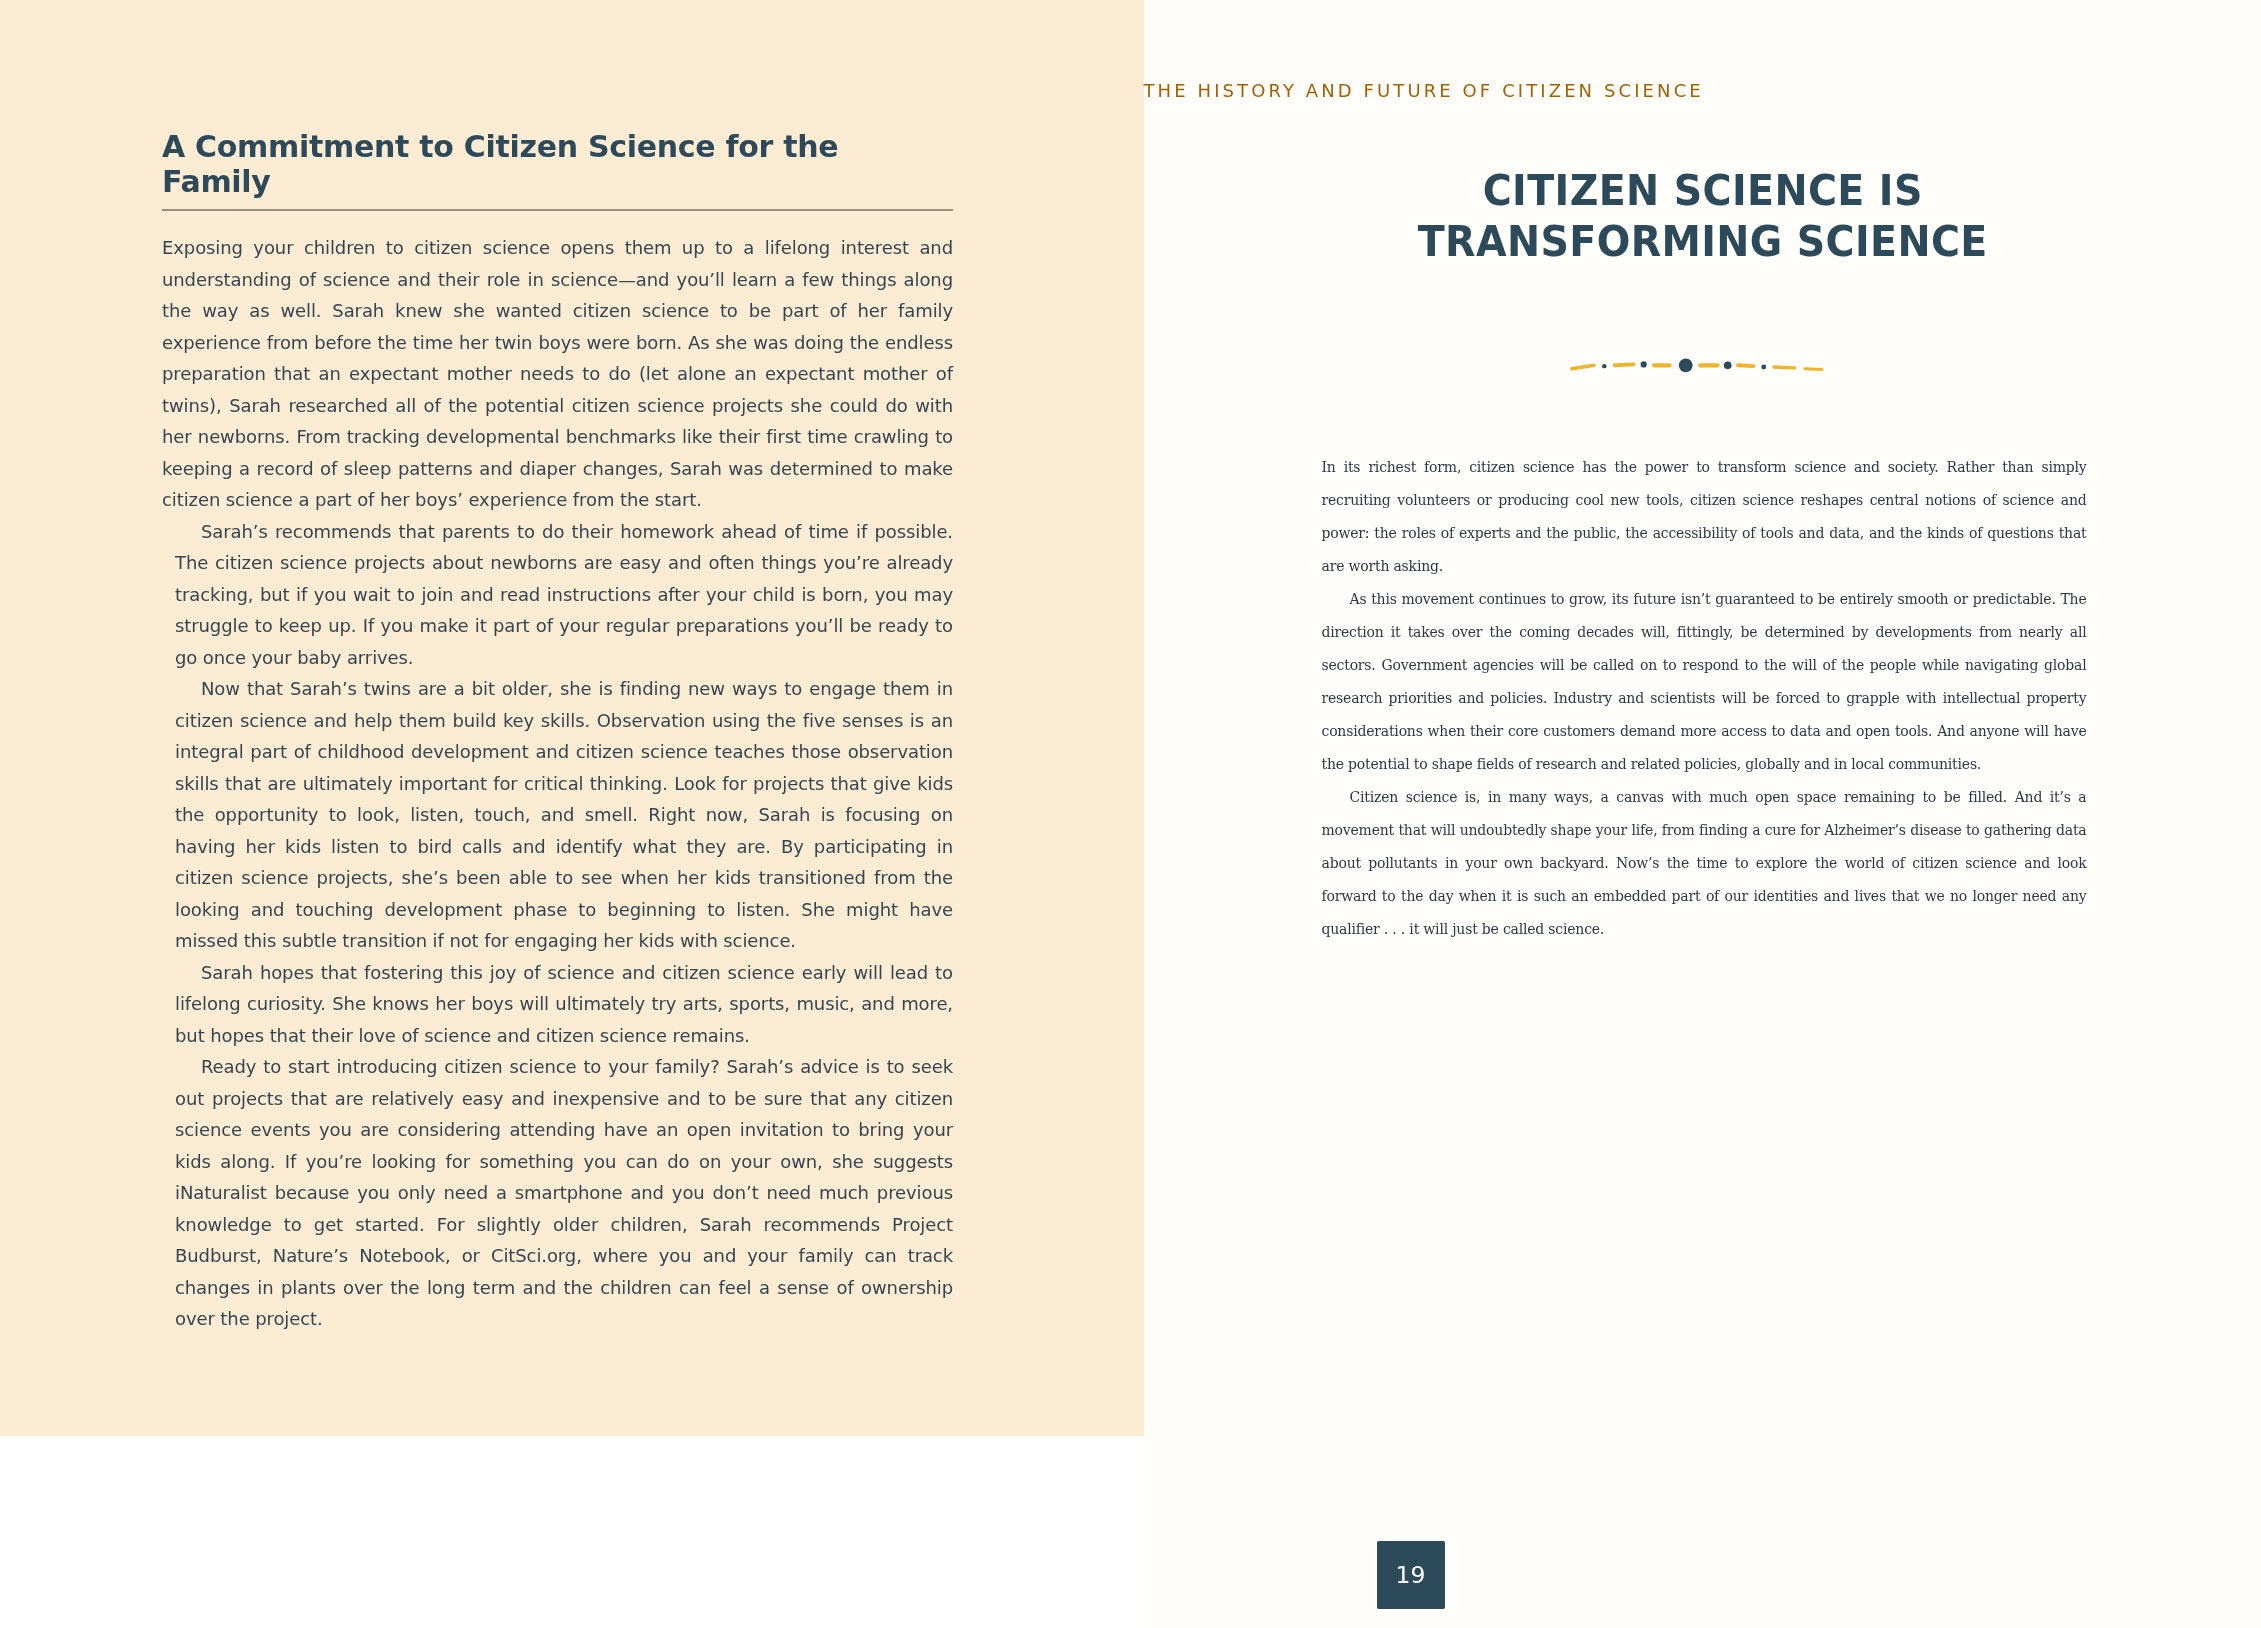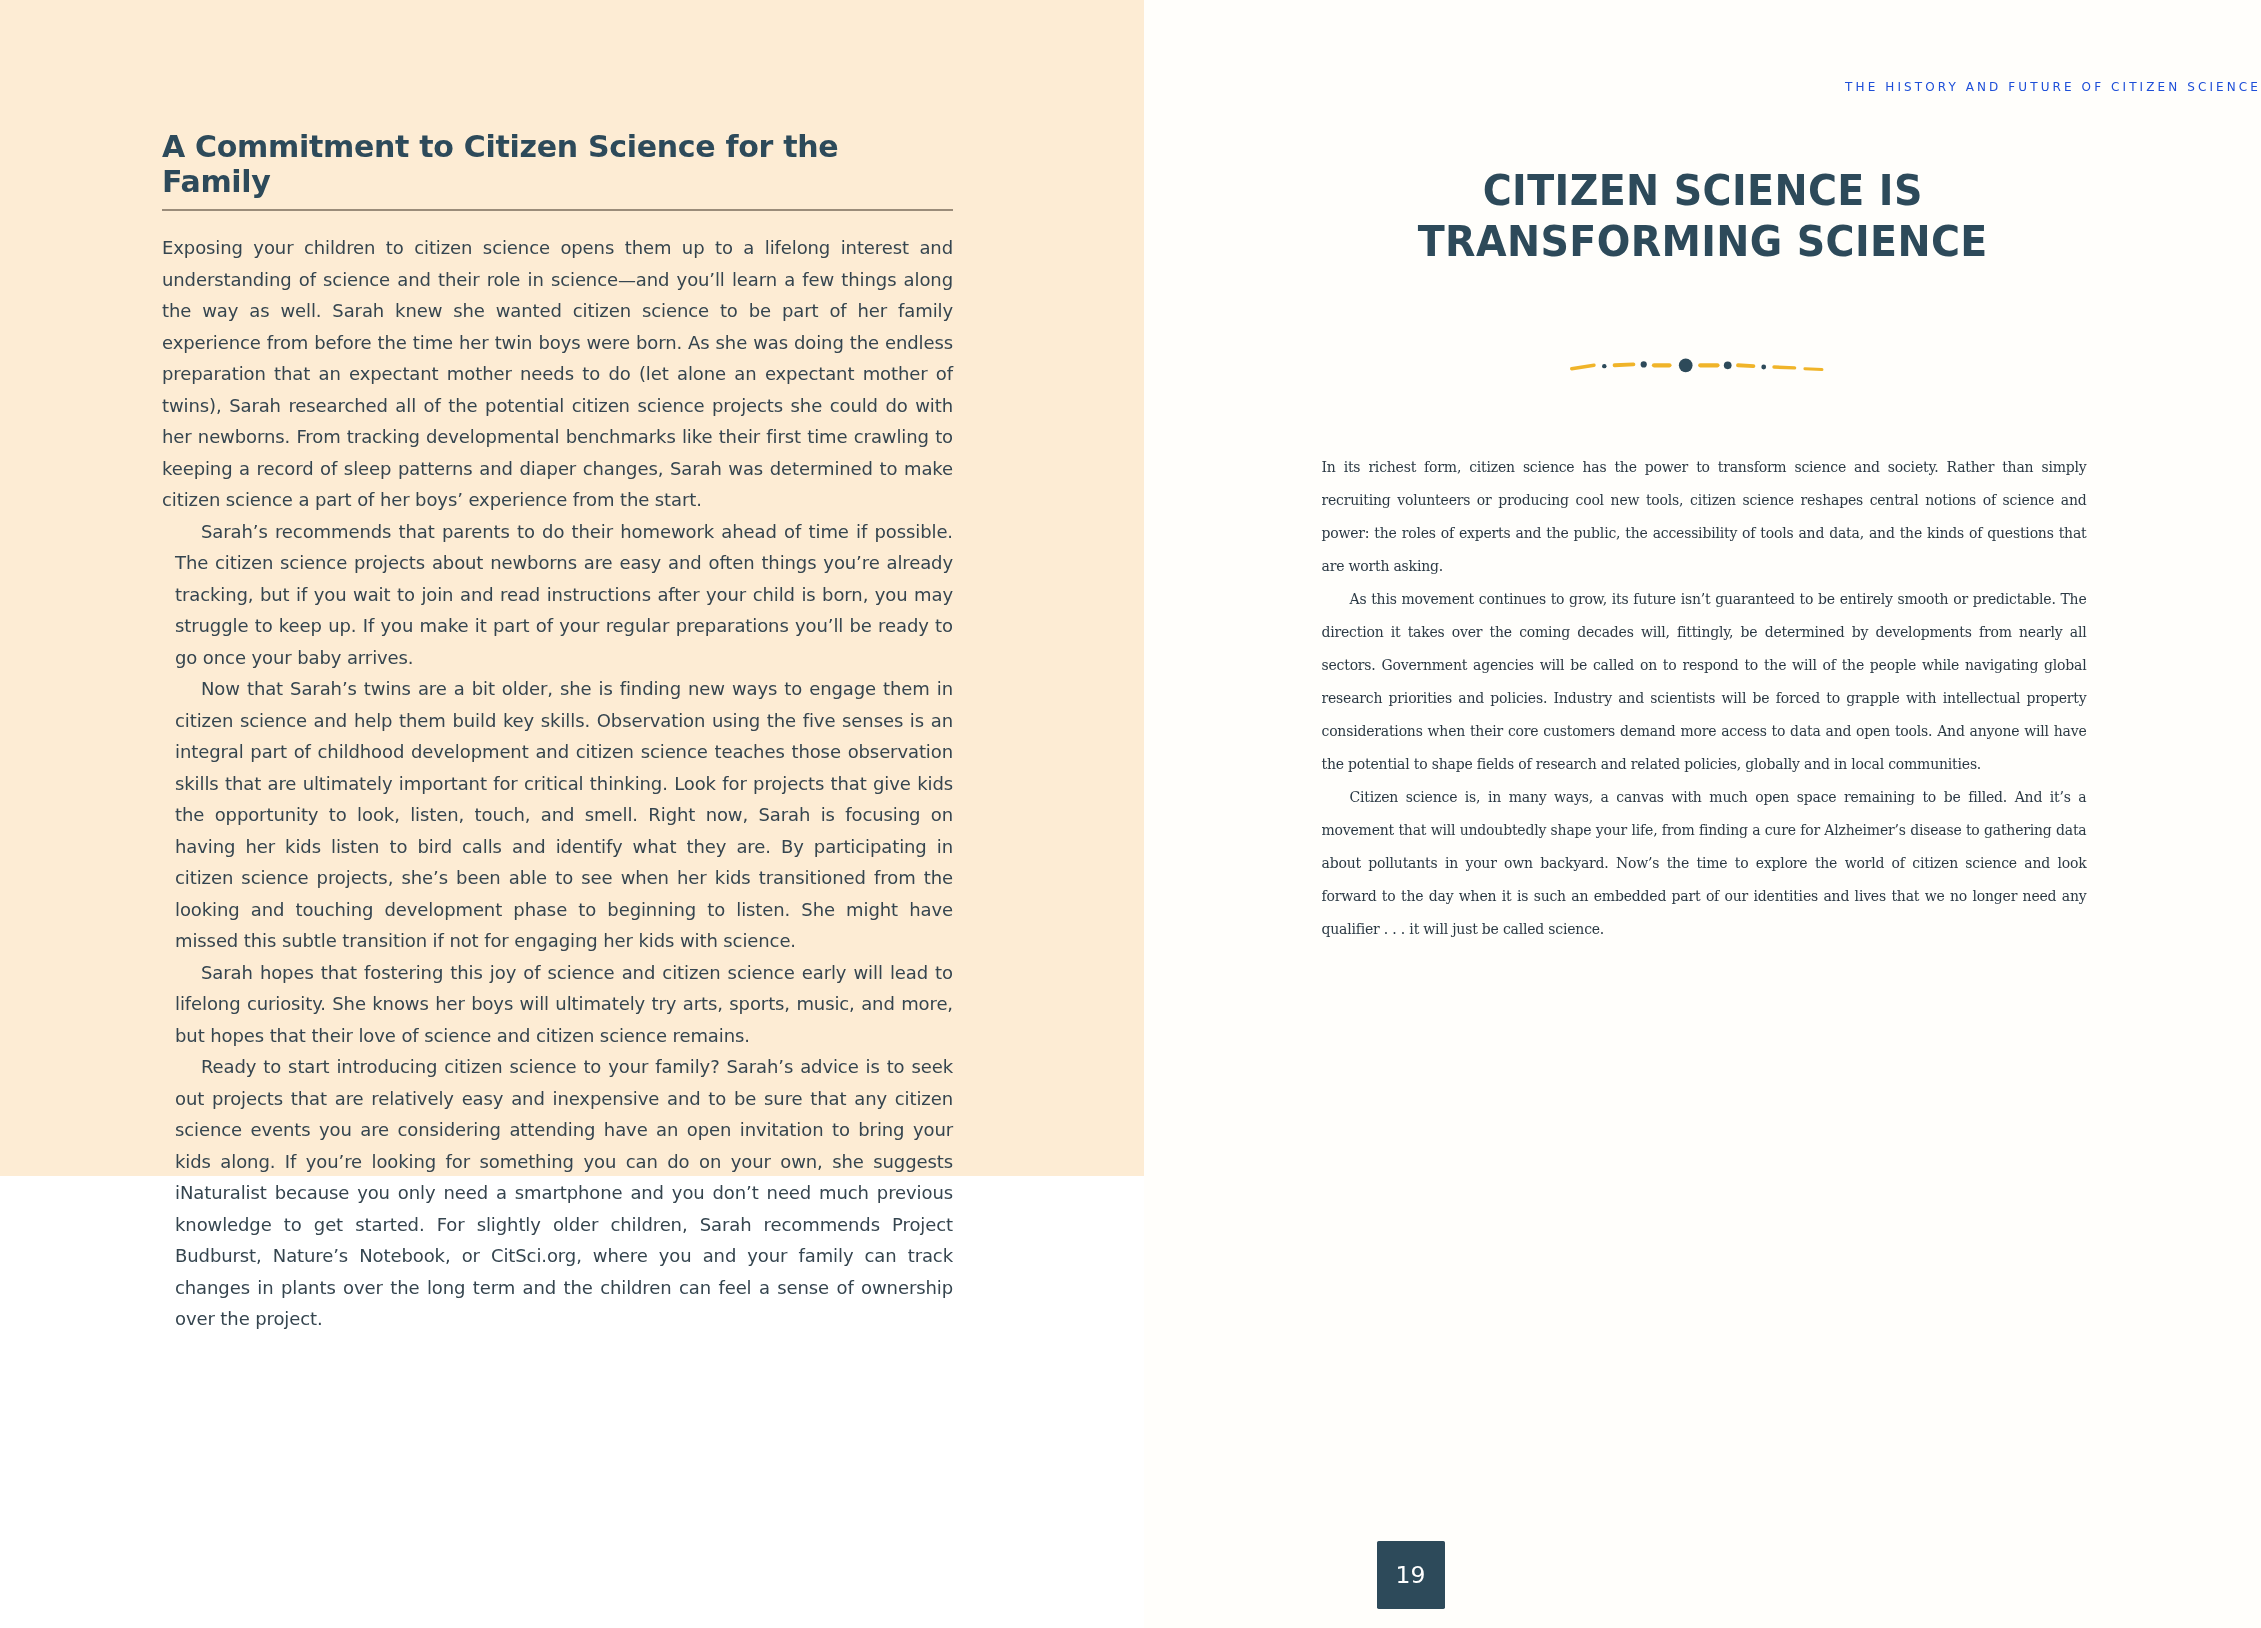--- a/index.html
+++ b/index.html
@@ -15,21 +15,21 @@
   }
   .spread {
     display: flex;
     width: 2261px;
     height: 1628px;
   }
 
   
   .page-left {
     width: 1144px;
-    height: 1176px;
+    height: 1436px;
     background: #fdecd4;
     position: relative;
     box-sizing: border-box;
   }
   .left-content {
     position: absolute;
     left: 162px;
     top: 130px;
     width: 791px;
   }
@@ -68,25 +68,25 @@
     height: 1628px;
     background: #fffefb;
     position: relative;
     box-sizing: border-box;
   }
   .running-head {
     position: absolute;
     top: 80px;
     left: 0;
     width: 100%;
-    text-align: right;
+    text-align: left;
     font-family: "DejaVu Sans", sans-serif;
-    font-size: 12px;
+    font-size: 18px;
     letter-spacing: 3.1px;
-    color: #1d4ed8;
+    color: #a16207;
     font-weight: normal;
   }
   .chapter-title {
     position: absolute;
     top: 165px;
     left: 0;
     width: 100%;
     text-align: center;
     font-family: "DejaVu Sans", sans-serif;
     font-weight: bold;

